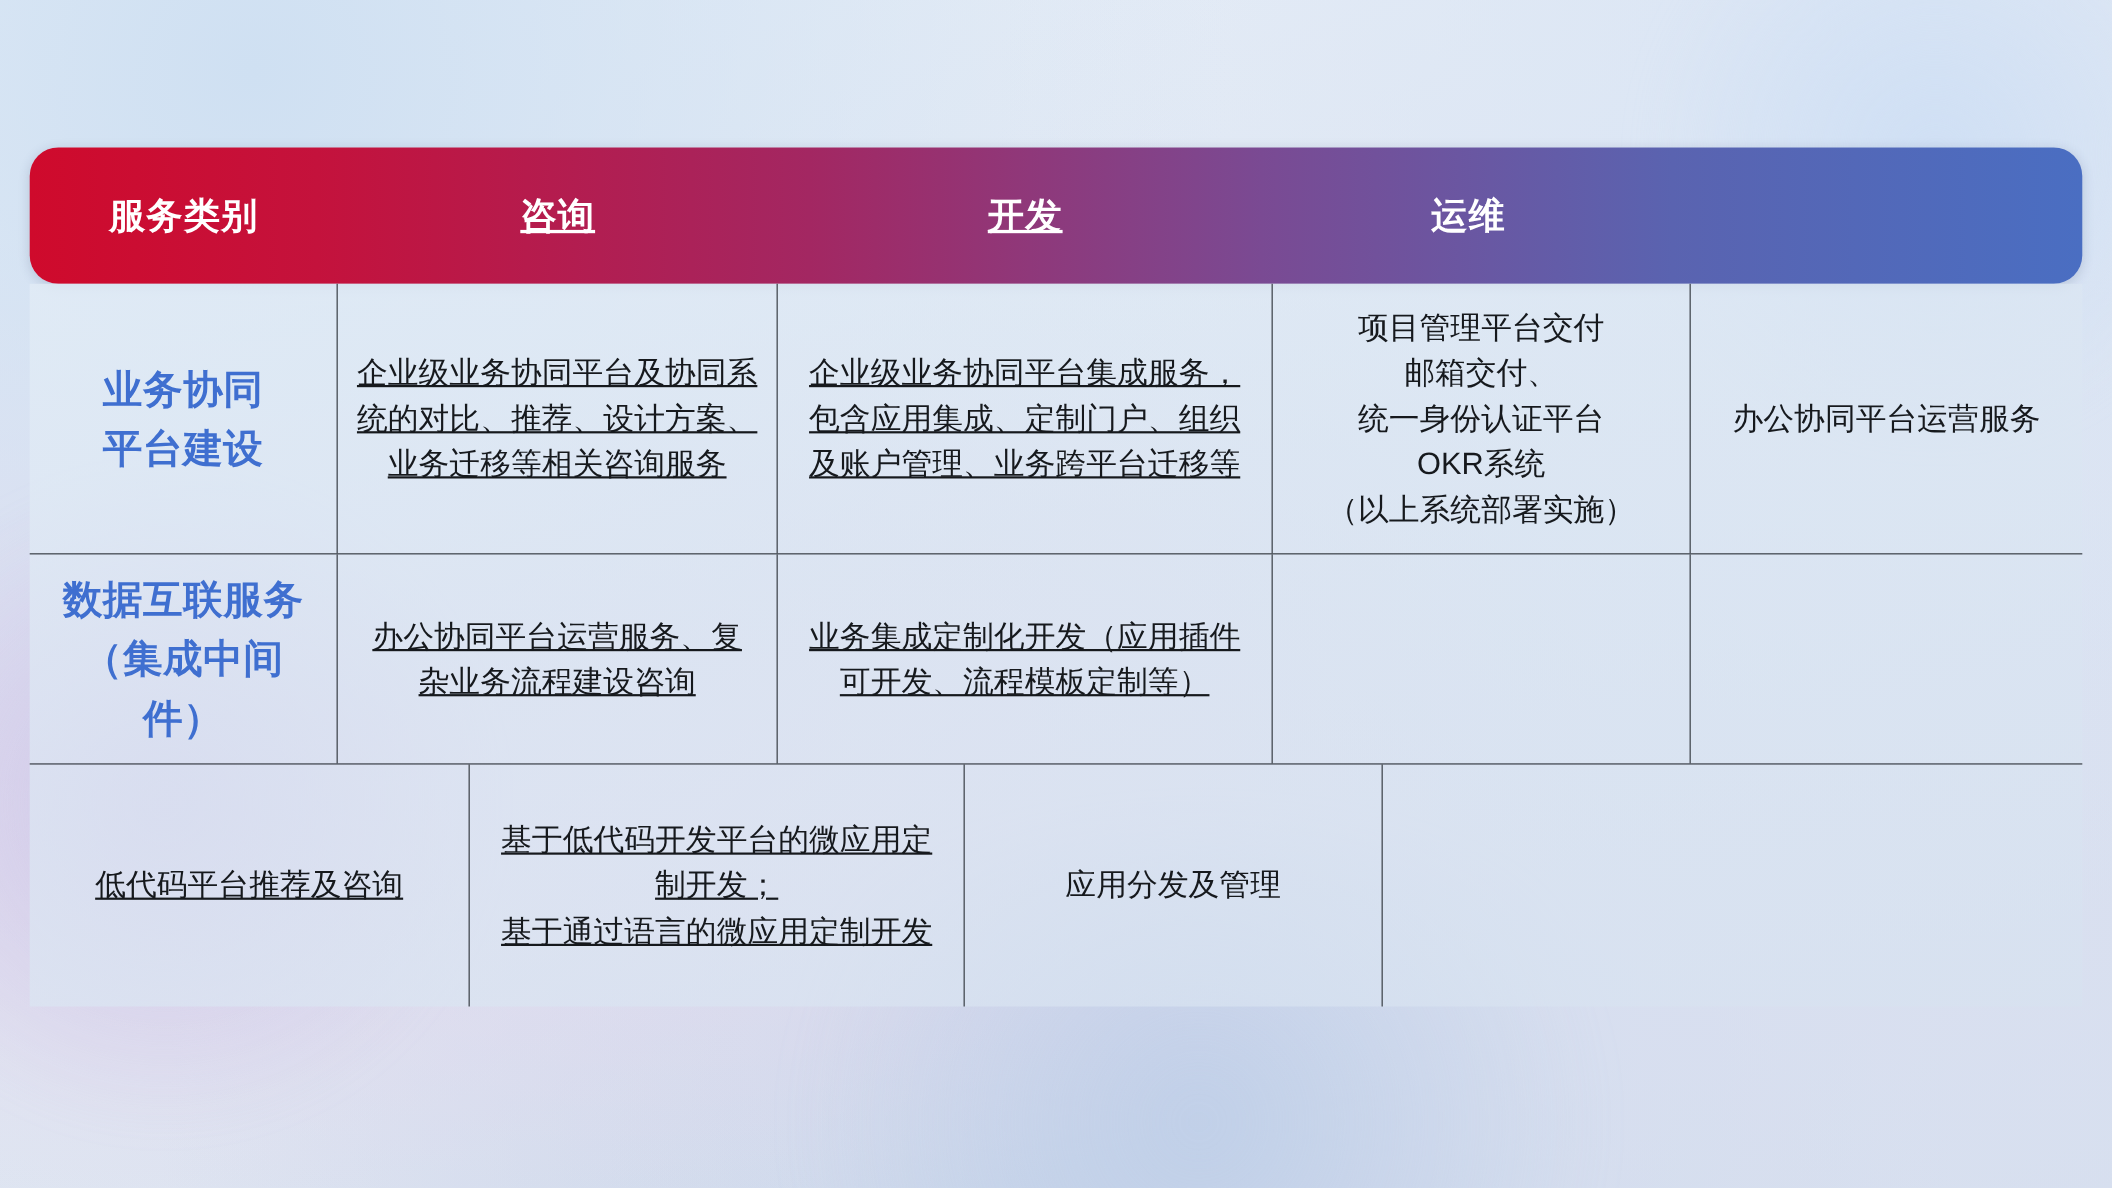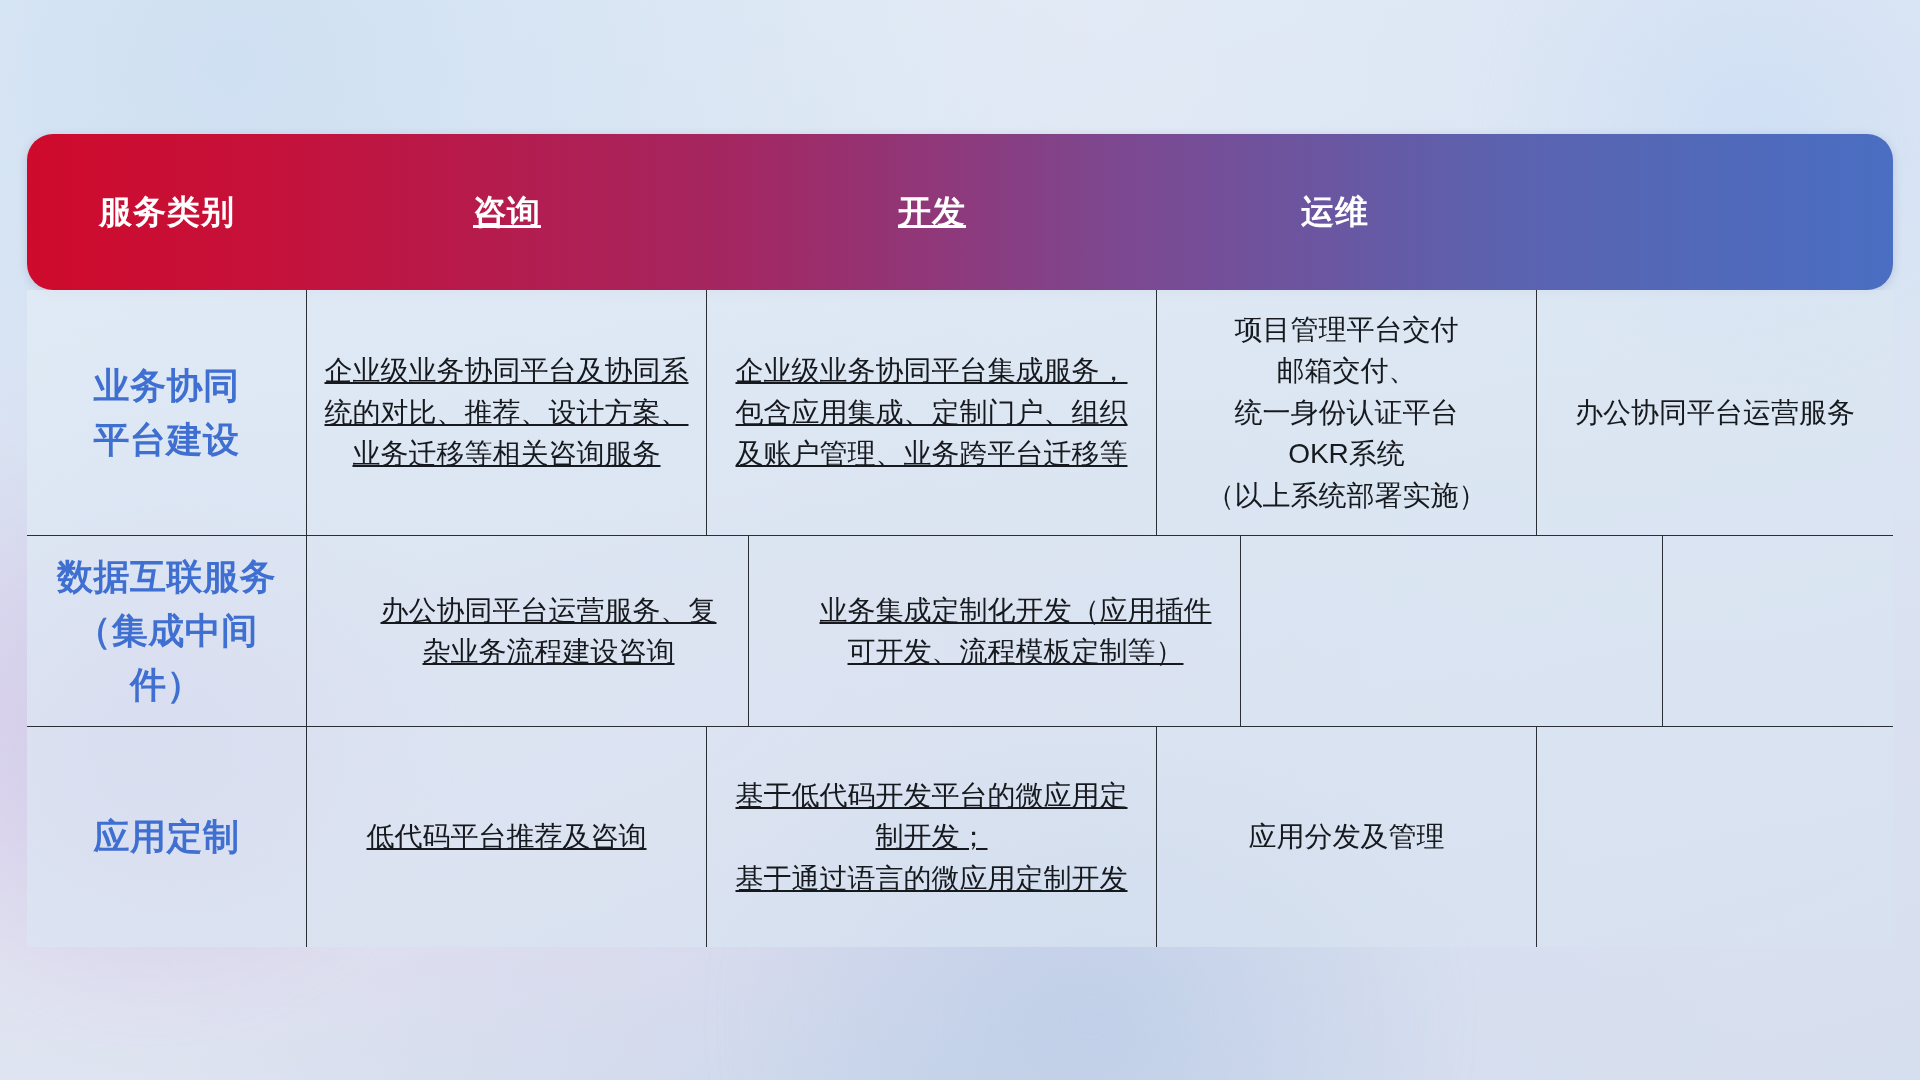--- a/index.html
+++ b/index.html
@@ -57,21 +57,21 @@
   .table-wrap {
     position: absolute;
     left: 27px;
     top: 134px;
     width: 1866px;
   }
 
   
   .thead {
     display: flex;
-    height: 156px;
+    height: 124px;
     border-radius: 26px;
     background: linear-gradient(90deg, #cf0a2c 0%, #c4123c 14%, #a32762 38%, #7a4a93 60%, #5a63b0 80%, #4a6ec2 100%);
     box-shadow: 0 2px 10px rgba(60,70,110,0.18);
     overflow: hidden;
   }
   .th {
     display: flex;
     align-items: center;
     justify-content: center;
     color: #ffffff;
@@ -115,21 +115,21 @@
     border-right: 1.6px solid #2a2f36;
     color: #3f6fd0;
     font-size: 36px;
     font-weight: bold;
     letter-spacing: 0.5px;
     line-height: 1.5;
   }
   .td.last { border-right: none; }
 
   .row-1 { height: 245px; }
-  .row-2 { height: 190px; gap: 42px; }
+  .row-2 { height: 190px; }
   .row-3 { height: 220px; }
 </style>
 </head>
 <body>
 
 <div class="bg-base"></div>
 <div class="bg-blob-a"></div>
 <div class="bg-blob-b"></div>
 <div class="bg-blob-c"></div>
 
@@ -166,21 +166,20 @@
 （集成中间件）</div>
       <div class="td c2">办公协同平台运营服务、复
 杂业务流程建设咨询</div>
       <div class="td c3">业务集成定制化开发（应用插件
 可开发、流程模板定制等）</div>
       <div class="td c4"></div>
       <div class="td c5 last"></div>
     </div>
 
     <div class="tr row-3">
-      <div class="td cat c1">应用定制</div>
       <div class="td c2">低代码平台推荐及咨询</div>
       <div class="td c3">基于低代码开发平台的微应用定
 制开发；
 基于通过语言的微应用定制开发</div>
       <div class="td c4">应用分发及管理</div>
       <div class="td c5 last"></div>
     </div>
 
   </div>
 </div>

